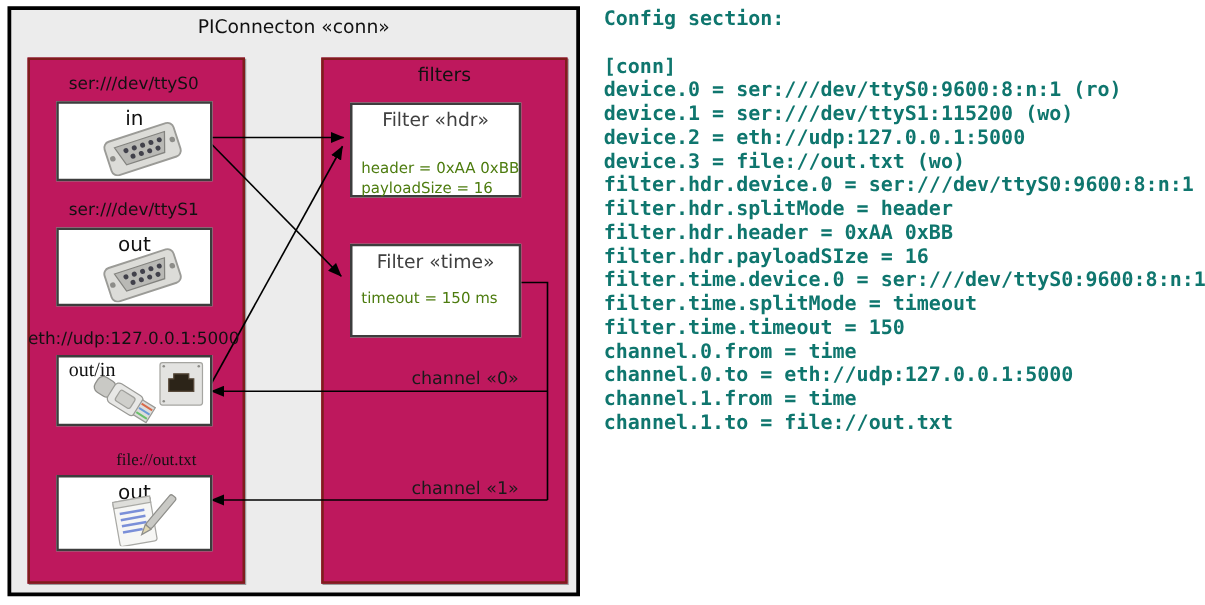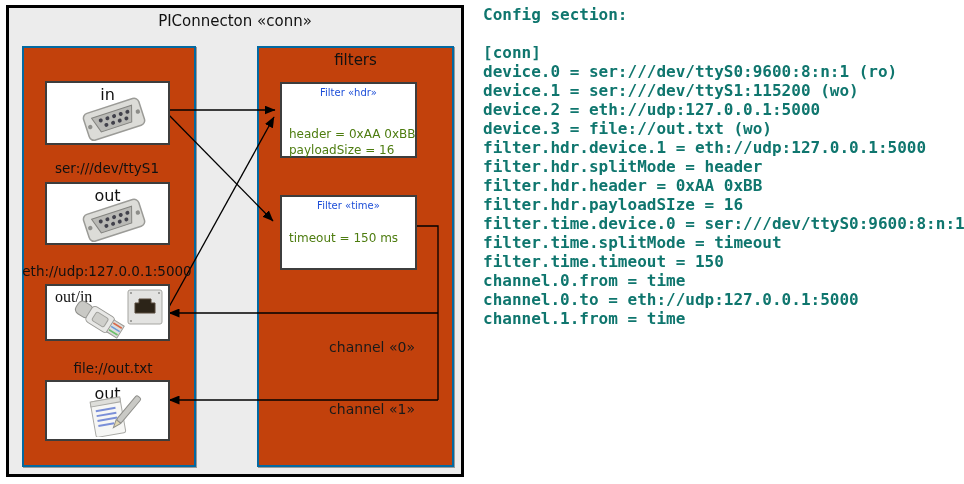--- a/index.html
+++ b/index.html
@@ -4,34 +4,34 @@
 <style>
   html,body{margin:0;padding:0;background:#ffffff;}
   .stage{position:relative;width:964px;height:484px;background:#ffffff;overflow:hidden;
          font-family:"DejaVu Sans","Liberation Sans",sans-serif;color:#000;}
 
   
   .diagram{position:absolute;left:6px;top:5px;width:452px;height:466px;
            background:#ececec;border:3px solid #000;}
   .diagram-title{position:absolute;left:0;top:4px;width:100%;text-align:center;
                  font-size:15px;color:#111;}
-  .grp{position:absolute;background:#c2410c;border:2px solid #0369a1;
+  .grp{position:absolute;background:#be185d;border:2px solid #7f1d1d;
        box-shadow:1px 1px 0 #9a9a9a;}
   .grp-devices{left:13px;top:38px;width:170px;height:417px;}
   .grp-filters{left:248px;top:38px;width:193px;height:417px;}
   .filters-title{position:absolute;left:0;top:3px;width:100%;text-align:center;
                  font-size:15px;color:#111;}
   .dev-label{position:absolute;width:170px;text-align:center;font-size:13.5px;color:#111;}
   .devbox{position:absolute;left:36px;width:121px;background:#fff;border:2px solid #3d3d3d;}
   .port{position:absolute;left:0;top:2px;width:100%;text-align:center;font-size:16px;color:#111;}
   .port-left{text-align:left;left:8px;width:auto;}
   .icon{position:absolute;}
 
   .fbox{position:absolute;left:271px;width:133px;background:#fff;border:2px solid #3d3d3d;}
-  .fbox-title{position:absolute;left:0;top:3px;width:100%;text-align:center;font-size:10px;color:#1d4ed8;}
+  .fbox-title{position:absolute;left:0;top:3px;width:100%;text-align:center;font-size:15px;color:#404040;}
   .fprop{position:absolute;left:7px;font-size:12px;color:#4d7c0f;line-height:16px;white-space:nowrap;}
 
   .chan-label{position:absolute;right:46px;text-align:right;font-size:14px;color:#1a1a1a;white-space:nowrap;}
 
   .wires{position:absolute;left:0;top:0;width:452px;height:466px;pointer-events:none;}
 
   
   .config{position:absolute;left:483px;top:5px;width:478px;
           font-family:"DejaVu Sans Mono","Liberation Mono",monospace;
           font-size:16px;font-weight:bold;line-height:19px;color:#0f766e;}
@@ -66,20 +66,21 @@
 
       <line x1="155" y1="308" x2="265" y2="109" stroke="#000" stroke-width="1.3" marker-end="url(#arr)"></line>
 
       <path d="M404,218 H429 V392" fill="none" stroke="#000" stroke-width="1.3"></path>
 
       <line x1="429" y1="305" x2="160" y2="305" stroke="#000" stroke-width="1.3" marker-end="url(#arr)"></line>
 
       <line x1="429" y1="392" x2="160" y2="392" stroke="#000" stroke-width="1.3" marker-end="url(#arr)"></line>
     </svg>
 
+    <div class="dev-label" style="left:13px;top:51px;">ser:///dev/ttyS0</div>
     <div class="devbox" style="top:73px;height:60px;">
       <div class="port">in</div>
       <svg class="icon" style="left:30px;top:10px;" width="76" height="48" viewBox="0 0 76 48">
         <g transform="rotate(-18 38 26)">
           <rect x="8" y="12" width="58" height="28" rx="5" fill="#dcdcd8" stroke="#9b9b97" stroke-width="1.5"></rect>
           <path d="M16 18 h42 l-5 16 h-32 z" fill="#b9b9b5" stroke="#83837f" stroke-width="1"></path>
           <g fill="#41414b">
             <circle cx="24" cy="23" r="2"></circle>
               <circle cx="31" cy="23" r="2"></circle>
             <circle cx="38" cy="23" r="2"></circle>
@@ -138,21 +139,21 @@
           <rect x="43" y="13" width="12" height="14" fill="#dddddb" stroke="#9a9a96"></rect>
           <g stroke-width="1.6">
             <line x1="44" y1="16" x2="54" y2="16" stroke="#d86a4a"></line>
             <line x1="44" y1="20" x2="54" y2="20" stroke="#6a9ad8"></line>
             <line x1="44" y1="24" x2="54" y2="24" stroke="#6ac06a"></line>
           </g>
         </g>
       </svg>
     </div>
 
-    <div class="dev-label" style="left:19px;top:352px;">file://out.txt</div>
+    <div class="dev-label" style="left:31px;top:352px;font-family:Liberation Serif, serif;">file://out.txt</div>
     <div class="devbox" style="top:372px;height:57px;">
       <div class="port">out</div>
       <svg class="icon" style="left:36px;top:9px;" width="62" height="46" viewBox="0 0 62 46">
         <g transform="rotate(-10 26 26)">
           <rect x="10" y="8" width="30" height="36" rx="2" fill="#f6f6f4" stroke="#a9a9a5"></rect>
           <rect x="10" y="8" width="30" height="5" fill="#dededa" stroke="#a9a9a5"></rect>
           <g stroke="#7a8fd8" stroke-width="2">
             <line x1="14" y1="18" x2="34" y2="18"></line>
             <line x1="14" y1="23" x2="34" y2="23"></line>
             <line x1="14" y1="28" x2="34" y2="28"></line>
@@ -170,36 +171,37 @@
       <div class="fbox-title">Filter «hdr»</div>
       <div class="fprop" style="top:42px;">header = 0xAA 0xBB</div>
       <div class="fprop" style="top:58px;">payloadSize = 16</div>
     </div>
 
     <div class="fbox" style="top:187px;height:71px;">
       <div class="fbox-title">Filter «time»</div>
       <div class="fprop" style="top:33px;">timeout = 150 ms</div>
     </div>
 
-    <div class="chan-label" style="top:287px;margin-top:44px;">channel «0»</div>
-    <div class="chan-label" style="top:393px;">channel «1»</div>
+    <div class="chan-label" style="top:287px;">channel «0»</div>
+    <div class="chan-label" style="top:375px;">channel «1»</div>
   </div>
 
   <div class="config">
     <div class="config-heading">Config section:</div>
     <div class="config-line">[conn]</div>
     <div class="config-line">device.0 = ser:///dev/ttyS0:9600:8:n:1 (ro)</div>
     <div class="config-line">device.1 = ser:///dev/ttyS1:115200 (wo)</div>
     <div class="config-line">device.2 = eth://udp:127.0.0.1:5000</div>
     <div class="config-line">device.3 = file://out.txt (wo)</div>
-    <div class="config-line">filter.hdr.device.1 = eth://udp:127.0.0.1:5000</div>
+    <div class="config-line">filter.hdr.device.0 = ser:///dev/ttyS0:9600:8:n:1</div>
     <div class="config-line">filter.hdr.splitMode = header</div>
     <div class="config-line">filter.hdr.header = 0xAA 0xBB</div>
     <div class="config-line">filter.hdr.payloadSIze = 16</div>
     <div class="config-line">filter.time.device.0 = ser:///dev/ttyS0:9600:8:n:1</div>
     <div class="config-line">filter.time.splitMode = timeout</div>
     <div class="config-line">filter.time.timeout = 150</div>
     <div class="config-line">channel.0.from = time</div>
     <div class="config-line">channel.0.to = eth://udp:127.0.0.1:5000</div>
     <div class="config-line">channel.1.from = time</div>
+    <div class="config-line">channel.1.to = file://out.txt</div>
   </div>
 
 </div>
 
 </body></html>

